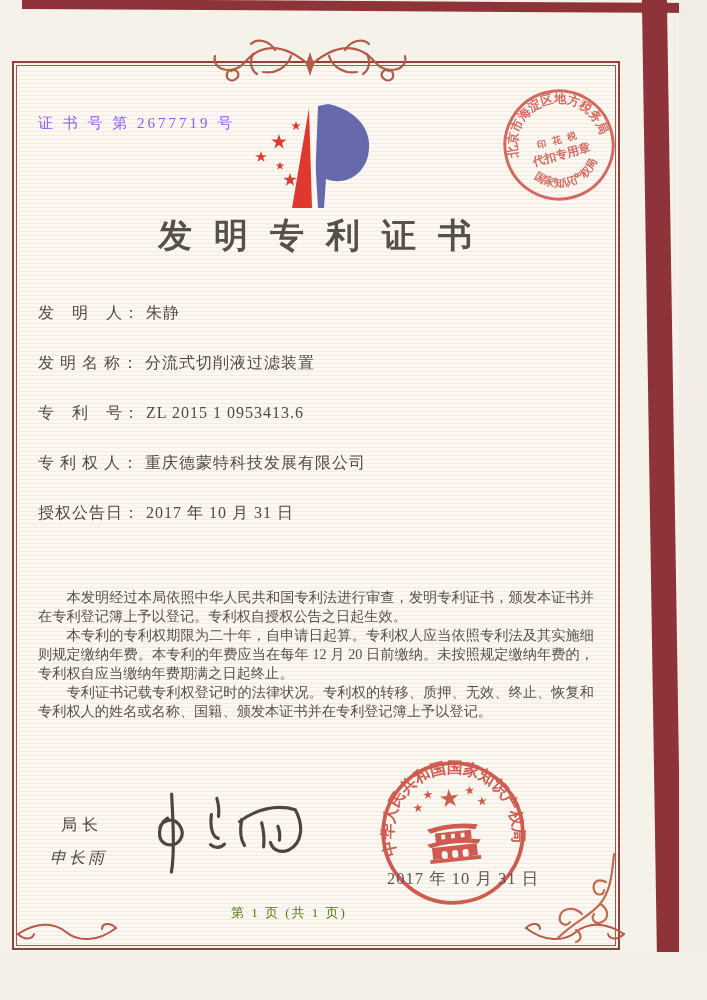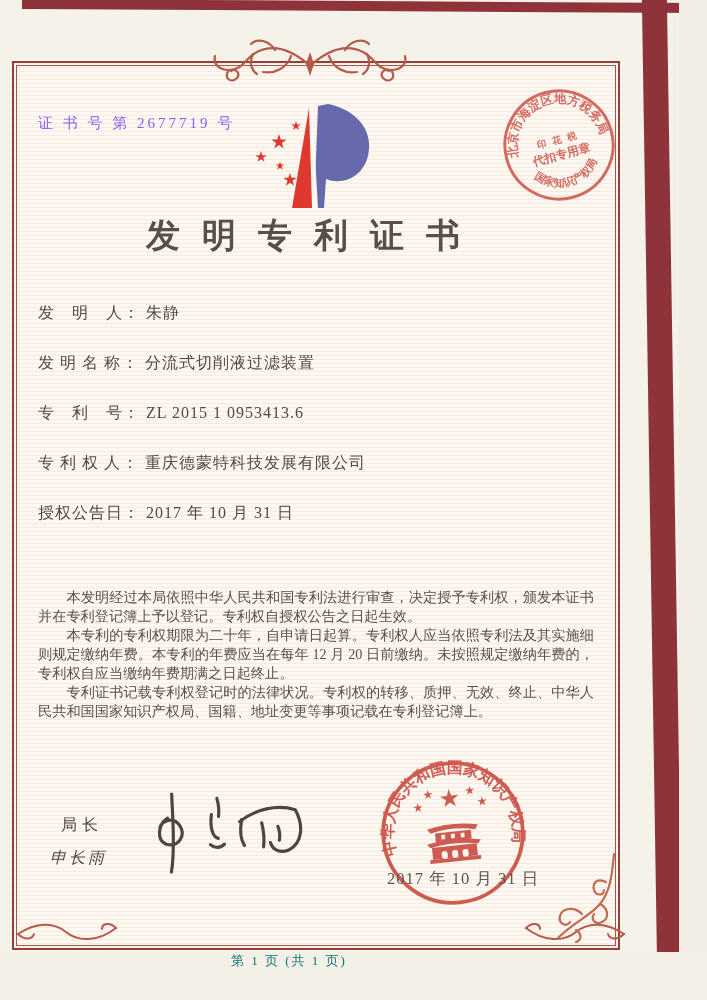--- a/index.html
+++ b/index.html
@@ -23,39 +23,39 @@
     background:
       repeating-linear-gradient(180deg, rgba(226,150,118,.14) 0 1px, rgba(255,255,255,0) 1px 4px),
       #fdf8f1;
   }
   .frame::before{content:'';position:absolute;inset:2px;border:1px solid #a35548;}
 
   .orn{position:absolute;z-index:2;}
   .cert-number{position:absolute;left:38px;top:114px;font-size:15px;letter-spacing:3px;color:#8b5cf6;z-index:3;}
   .logo{position:absolute;left:252px;top:104px;width:124px;height:108px;z-index:3;}
   .tax-seal{position:absolute;left:500px;top:86px;width:118px;height:118px;z-index:3;opacity:.85;}
-  .title{position:absolute;left:12px;top:213px;width:604px;text-align:center;font-size:34px;font-weight:bold;letter-spacing:22px;color:#56504b;z-index:3;}
+  .title{position:absolute;left:12px;top:213px;width:604px;text-align:center;font-size:34px;font-weight:bold;letter-spacing:22px;color:#56504b;z-index:3;padding-left:12px;}
 
   .fields{position:absolute;left:38px;top:303px;z-index:3;}
   .frow{height:20px;margin-bottom:30px;font-size:16px;letter-spacing:1px;color:#4f4a45;white-space:nowrap;}
   .frow .flabel{display:inline-block;min-width:84px;}
   .frow .fvalue{margin-left:6px;}
 
   .paras{position:absolute;left:38px;top:588px;width:556px;z-index:3;font-size:14.2px;line-height:19px;color:#55504a;text-align:justify;}
   .paras p{margin:0;text-indent:2em;}
 
   .signer{position:absolute;left:50px;top:815px;z-index:3;font-size:16px;color:#4d453f;}
   .signer .line1{letter-spacing:5px;margin-bottom:12px;margin-left:11px;}
   .signer .line2{letter-spacing:3px;font-style:italic;}
   .signature{position:absolute;left:140px;top:786px;width:178px;height:90px;z-index:3;transform:rotate(-2deg);}
 
   .main-seal{position:absolute;left:378px;top:758px;width:150px;height:150px;z-index:3;opacity:.88;}
   .issue-date{position:absolute;left:387px;top:868px;z-index:4;font-size:16.5px;letter-spacing:1px;color:#5b534e;}
 
-  .footer{position:absolute;left:231px;top:952px;z-index:3;font-size:13px;letter-spacing:2px;color:#0f766e;}
+  .footer{position:absolute;left:231px;top:904px;z-index:3;font-size:13px;letter-spacing:2px;color:#4d7c0f;}
 
   svg{display:block;width:100%;height:100%;}
   .seal-text{font-family:"Liberation Serif","DejaVu Serif",serif;font-weight:bold;}
 </style>
 </head>
 <body>
 
 <div class="page">
 
   <div class="edge-top"></div>
@@ -176,23 +176,23 @@
     </div>
     <div class="frow">
       <span class="flabel">专 利 权 人</span><span>：</span><span class="fvalue">重庆德蒙特科技发展有限公司</span>
     </div>
     <div class="frow">
       <span class="flabel">授权公告日</span><span>：</span><span class="fvalue">2017 年 10 月 31 日</span>
     </div>
   </div>
 
   <div class="paras">
-    <p>本发明经过本局依照中华人民共和国专利法进行审查，决定授予专利权，颁发本证书并在专利登记簿上予以登记。专利权自授权公告之日起生效。</p>
+    <p>本发明经过本局依照中华人民共和国专利法进行审查，发明专利证书，颁发本证书并在专利登记簿上予以登记。专利权自授权公告之日起生效。</p>
     <p>本专利的专利权期限为二十年，自申请日起算。专利权人应当依照专利法及其实施细则规定缴纳年费。本专利的年费应当在每年 12 月 20 日前缴纳。未按照规定缴纳年费的，专利权自应当缴纳年费期满之日起终止。</p>
-    <p>专利证书记载专利权登记时的法律状况。专利权的转移、质押、无效、终止、中华人民共和国国家知识产权局、国籍、地址变更等事项记载在专利登记簿上。</p>
+    <p>专利证书记载专利权登记时的法律状况。专利权的转移、质押、无效、终止、恢复和专利权人的姓名或名称、国籍、颁发本证书并在专利登记簿上予以登记。</p>
   </div>
 
   <div class="signer">
     <div class="line1">局长</div>
     <div class="line2">申长雨</div>
   </div>
 
   <div class="signature">
     <svg viewBox="0 0 178 90" xmlns="http://www.w3.org/2000/svg">
       <g stroke="#4e463e" fill="none" stroke-width="3.2" stroke-linecap="round" stroke-linejoin="round">

